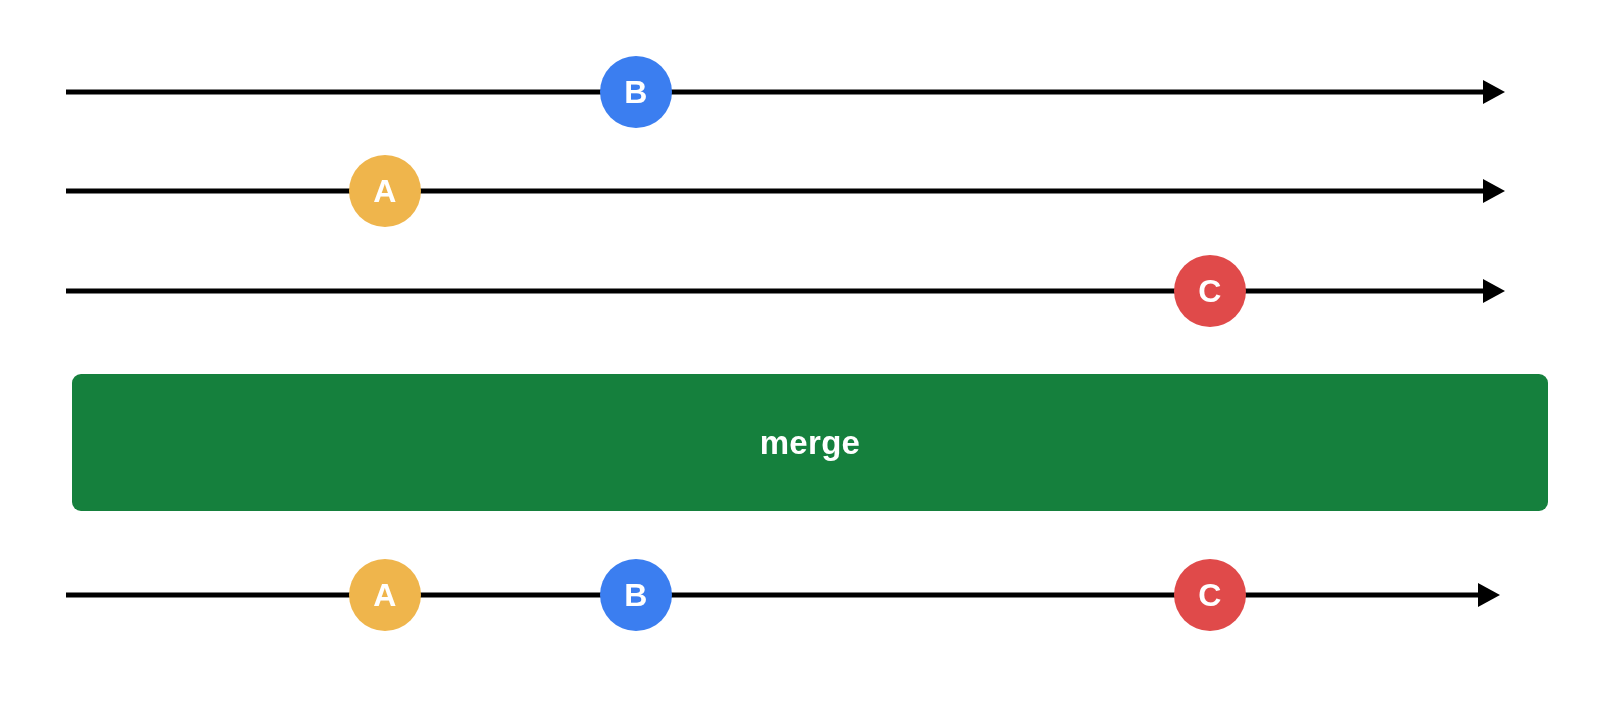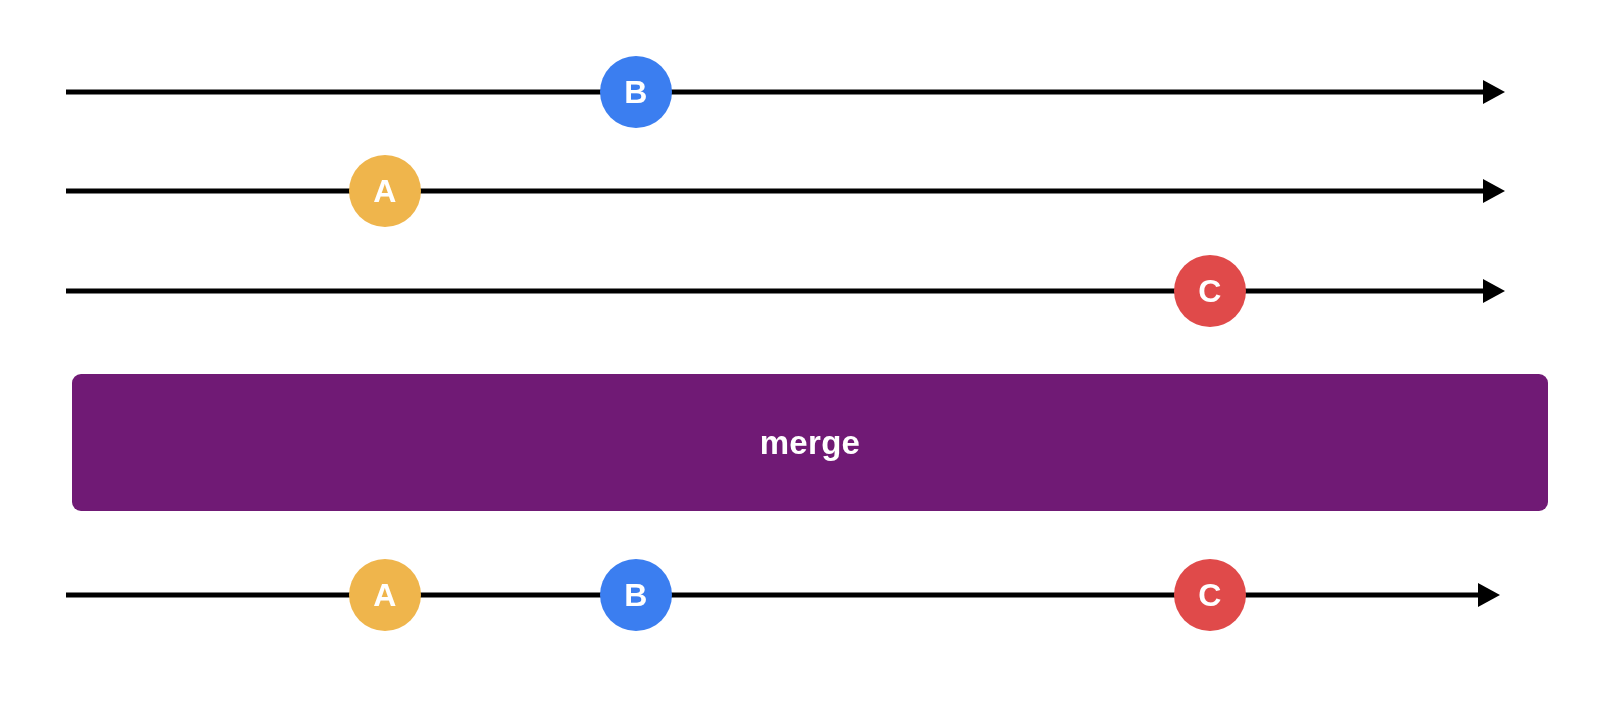--- a/index.html
+++ b/index.html
@@ -89,21 +89,21 @@
     </div>
     <div class="timeline-row" style="top: 241px;">
       <svg class="axis-svg" width="1608" height="100">
         <line x1="66" y1="50" x2="1486" y2="50" stroke="#000000" stroke-width="5"></line>
         <polygon points="1505,50 1483,38 1483,62" fill="#000000"></polygon>
       </svg>
       <div class="node" style="background: rgb(224, 74, 74); left: 1174px; top: 14px; width: 72px; height: 72px;">
         <span>C</span>
       </div>
     </div>
-    <div class="merge-bar" style="left: 72px; top: 374px; width: 1476px; height: 137px; background: #701a75;">
+    <div class="merge-bar" style="left: 72px; top: 374px; width: 1476px; height: 137px; background: #15803d;">
       <span class="merge-label" style="color: rgb(255, 255, 255);">merge</span>
     </div>
     <div class="timeline-row" style="top: 545px;">
       <svg class="axis-svg" width="1608" height="100">
         <line x1="66" y1="50" x2="1481" y2="50" stroke="#000000" stroke-width="5"></line>
         <polygon points="1500,50 1478,38 1478,62" fill="#000000"></polygon>
       </svg>
       <div class="node" style="background: rgb(239, 181, 76); left: 349px; top: 14px; width: 72px; height: 72px;">
         <span>A</span>
       </div>

